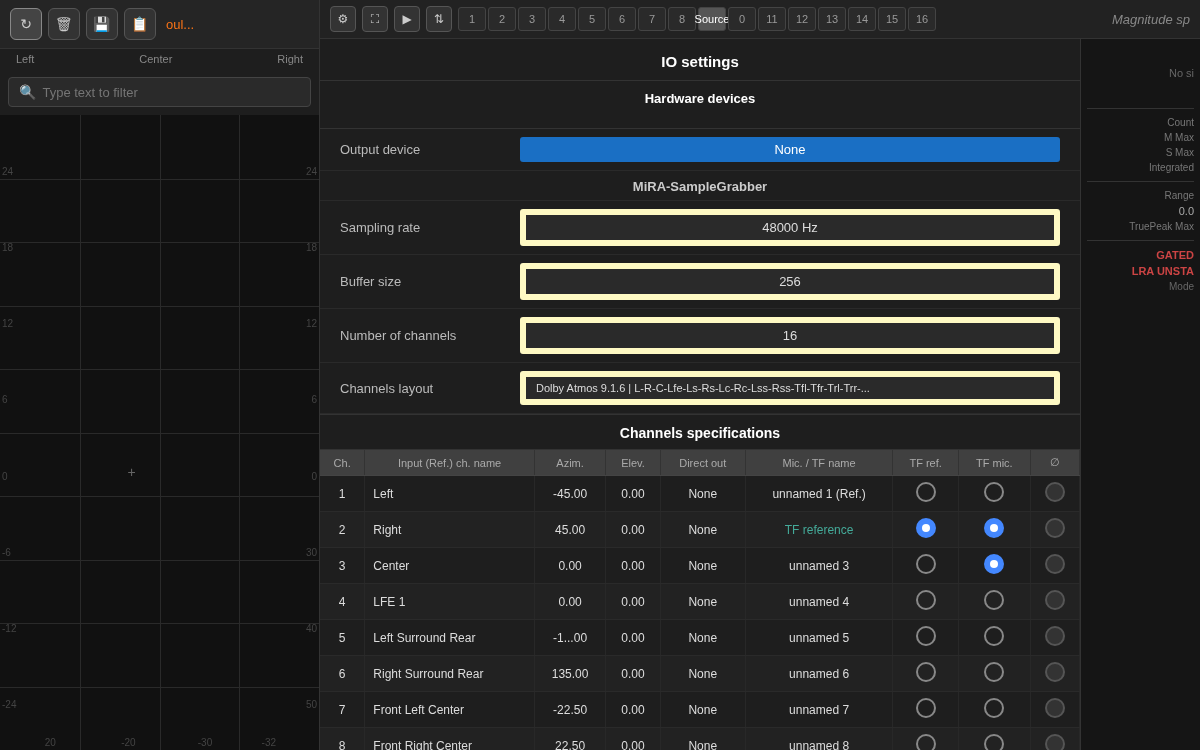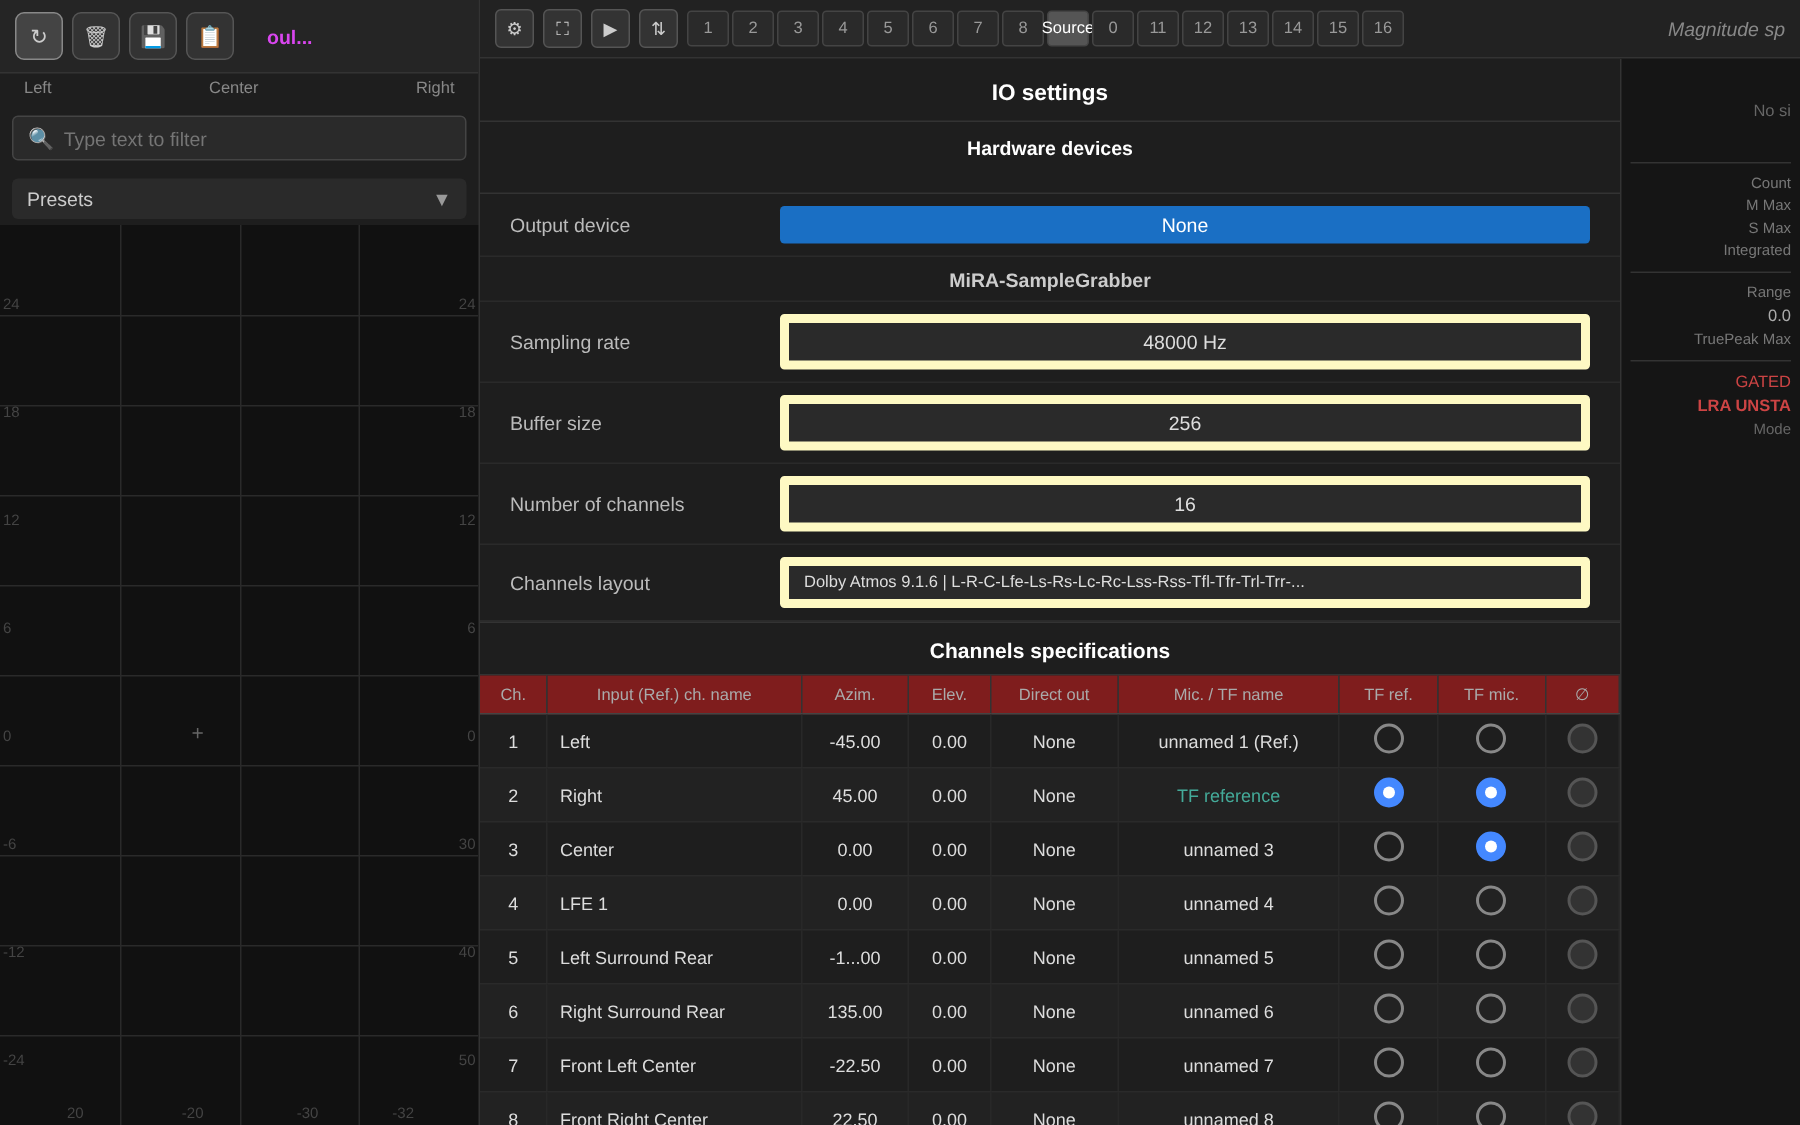--- a/index.html
+++ b/index.html
@@ -46,24 +46,24 @@
       align-items: center;
       justify-content: center;
       font-size: 14px;
     }
     .toolbar-btn.active {
       background: #444;
       border-color: #888;
     }
 
     .toolbar-title {
-      color: #d946ef;
-      font-size: 13px;
-      font-weight: bold;
-      margin-left: 16px;
+      color: #f97316;
+      font-size: 13px;
+      font-weight: normal;
+      margin-left: 4px;
       white-space: nowrap;
       overflow: hidden;
       text-overflow: ellipsis;
       max-width: 80px;
     }
 
     .speaker-labels {
       display: flex;
       justify-content: space-between;
       padding: 4px 16px;
@@ -262,21 +262,21 @@
       padding: 10px 0 8px;
       border-top: 1px solid #333;
       border-bottom: 1px solid #333;
     }
 
     .ch-table {
       width: 100%;
       border-collapse: collapse;
     }
     .ch-table th {
-      background: #7f1d1d;
+      background: #404040;
       color: #aaa;
       font-size: 11px;
       font-weight: normal;
       padding: 6px 8px;
       text-align: center;
       border-bottom: 1px solid #444;
       border-right: 1px solid #333;
     }
     .ch-table td {
       padding: 6px 8px;
@@ -342,21 +342,21 @@
       font-size: 10px;
       color: #777;
       text-align: right;
     }
 
     .status-text {
       font-size: 11px;
       text-align: right;
     }
     .status-text.no-signal { color: #666; }
-    .status-text.gated { color: #cc4444; font-weight: normal; }
+    .status-text.gated { color: #cc4444; font-weight: bold; }
     .status-text.lra-unstable { color: #cc4444; font-weight: bold; }
 
     .value-display {
       font-size: 11px;
       color: #aaa;
       text-align: right;
     }
 
     .section-divider {
       height: 1px;
@@ -407,24 +407,20 @@
     <span class="toolbar-title">oul...</span>
   </div>
   <div class="speaker-labels">
     <span>Left</span>
     <span>Center</span>
     <span>Right</span>
   </div>
   <div class="search-bar">
     <span class="search-icon">🔍</span>
     <input type="text" placeholder="Type text to filter" style="">
-  </div>
-  <div class="presets-row">
-    <span>Presets</span>
-    <span class="arrow">▼</span>
   </div>
   <div class="viz-area">
     <div class="viz-bg">
 
       <div class="h-line" style="top:10%"></div>
       <div class="h-line" style="top:20%"></div>
       <div class="h-line" style="top:30%"></div>
       <div class="h-line" style="top:40%"></div>
       <div class="h-line" style="top:50%"></div>
       <div class="h-line" style="top:60%"></div>

